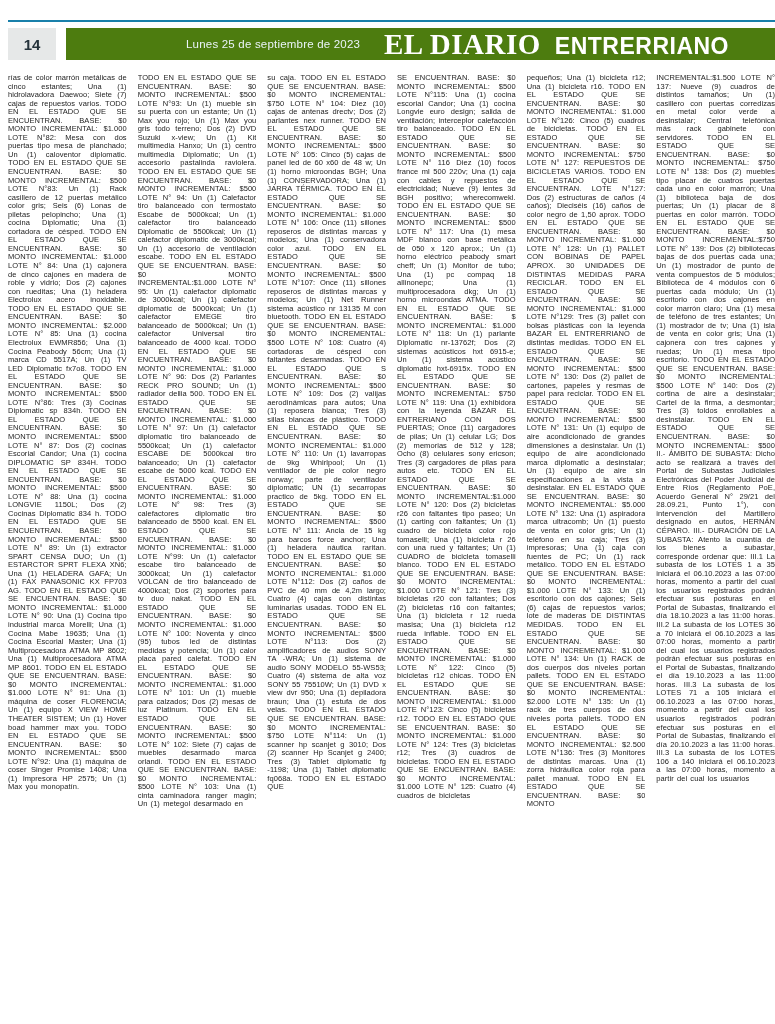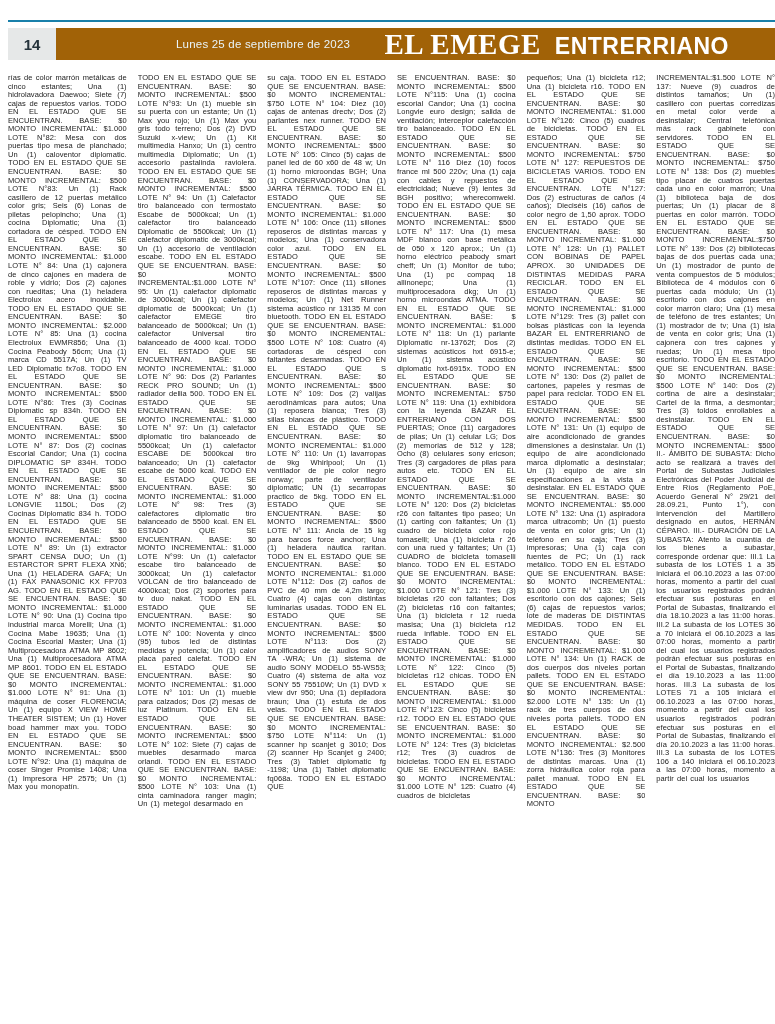--- a/index.html
+++ b/index.html
@@ -9,21 +9,21 @@
     -webkit-font-smoothing:antialiased;
   }
   .page{position:relative;width:775px;height:1024px;background:#fff;padding-left:8px;}
   .top-rule{position:absolute;top:20px;left:8px;right:8px;height:2px;background:#1980aa;}
   .header-row{position:absolute;top:28px;left:8px;right:8px;height:32px;display:flex;align-items:stretch;}
   .page-num{
     width:48px;background:#e6e8e8;color:#26343c;font-weight:bold;font-size:15px;
     display:flex;align-items:center;justify-content:center;
   }
   .header-bar{
-    flex:1;background:#a16207;color:#fff;
+    flex:1;margin-left:10px;background:#4d7c0f;color:#fff;
     display:flex;align-items:center;position:relative;
   }
   .issue-date{
     position:absolute;left:120px;font-size:11.5px;letter-spacing:.2px;color:#eaf4f8;
   }
   .mast-group{position:absolute;right:46px;display:flex;align-items:baseline;gap:14px;}
   .masthead{
     font-family:"Liberation Serif","DejaVu Serif",serif;font-weight:bold;
     font-size:29px;letter-spacing:.5px;line-height:1;
   }
@@ -46,21 +46,21 @@
 
 <div class="page">
 
   <div class="top-rule"></div>
 
   <div class="header-row">
     <div class="page-num">14</div>
     <div class="header-bar">
       <span class="issue-date">Lunes 25 de septiembre de 2023</span>
       <span class="mast-group">
-        <span class="masthead">EL EMEGE</span>
+        <span class="masthead">EL DIARIO</span>
         <span class="section">ENTRERRIANO</span>
       </span>
     </div>
   </div>
 
   <div class="columns">
     <div class="col">rías de color marrón metálicas de cinco estantes; Una (1) hidrolavadora Daewoo; Siete (7) cajas de repuestos varios. TODO EN EL ESTADO QUE SE ENCUENTRAN. BASE: $0 MONTO INCREMENTAL: $1.000 LOTE N°82: Mesa con dos puertas tipo mesa de planchado; Un (1) caloventor diplomatic. TODO EN EL ESTADO QUE SE ENCUENTRAN. BASE: $0 MONTO INCREMENTAL: $500 LOTE N°83: Un (1) Rack casillero de 12 puertas metálico color gris; Seis (6) Lonas de piletas pelopincho; Una (1) cocina Diplomatic; Una (1) cortadora de césped. TODO EN EL ESTADO QUE SE ENCUENTRAN. BASE: $0 MONTO INCREMENTAL: $1.000 LOTE N° 84: Una (1) cajonera de cinco cajones en madera de roble y vidrio; Dos (2) cajones con rueditas; Una (1) heladera Electrolux acero inoxidable. TODO EN EL ESTADO QUE SE ENCUENTRAN. BASE: $0 MONTO INCREMENTAL: $2.000 LOTE N° 85: Una (1) cocina Electrolux EWMR856; Una (1) Cocina Peabody 56cm; Una (1) marca CD 5517A; Un (1) TV LED Diplomatic fx7o8. TODO EN EL ESTADO QUE SE ENCUENTRAN. BASE: $0 MONTO INCREMENTAL: $500 LOTE N°86: Tres (3) Cocinas Diplomatic sp 834h. TODO EN EL ESTADO QUE SE ENCUENTRAN. BASE: $0 MONTO INCREMENTAL: $500 LOTE N° 87: Dos (2) cocinas Escorial Candor; Una (1) cocina DIPLOMATIC SP 834H. TODO EN EL ESTADO QUE SE ENCUENTRAN. BASE: $0 MONTO INCREMENTAL: $500 LOTE N° 88: Una (1) cocina LONGVIE 1150L; Dos (2) Cocinas Diplomatic 834 h. TODO EN EL ESTADO QUE SE ENCUENTRAN. BASE: $0 MONTO INCREMENTAL: $500 LOTE N° 89: Un (1) extractor SPART CENSA DUO; Un (1) ESTARCTOR SPRT FLEXA XN6; Una (1) HELADERA GAFA; Un (1) FAX PANASONIC KX FP703 AG. TODO EN EL ESTADO QUE SE ENCUENTRAN. BASE: $0 MONTO INCREMENTAL: $1.000 LOTE N° 90: Una (1) Cocina tipo industrial marca Morelli; Una (1) Cocina Mabe 19635; Una (1) Cocina Escorial Master; Una (1) Multiprocesadora ATMA MP 8602; Una (1) Multiprocesadora ATMA MP 8601. TODO EN EL ESTADO QUE SE ENCUENTRAN. BASE: $0 MONTO INCREMENTAL: $1.000 LOTE N° 91: Una (1) máquina de coser FLORENCIA; Un (1) equipo X VIEW HOME THEATER SISTEM; Un (1) Hover boad hammer max you. TODO EN EL ESTADO QUE SE ENCUENTRAN. BASE: $0 MONTO INCREMENTAL: $500 LOTE N°92: Una (1) máquina de coser Singer Promise 1408; Una (1) Impresora HP 2575; Un (1) Max you monopatín.</div>
     <div class="col">TODO EN EL ESTADO QUE SE ENCUENTRAN. BASE: $0 MONTO INCREMENTAL: $500 LOTE N°93: Un (1) mueble sin su puerta con un estante; Un (1) Max you rojo; Un (1) Max you gris todo terreno; Dos (2) DVD Suzuki x-view; Un (1) Kit multimedia Hanxo; Un (1) centro multimedia Diplomatic; Un (1) accesorio pastalinda raviolera. TODO EN EL ESTADO QUE SE ENCUENTRAN. BASE: $0 MONTO INCREMENTAL: $500 LOTE N° 94: Un (1) Calefactor tiro balanceado con termostato Escabe de 5000kcal; Un (1) calefactor tiro balanceado Diplomatic de 5500kcal; Un (1) calefactor diplomatic de 3000kcal; Un (1) accesorio de ventilación escabe. TODO EN EL ESTADO QUE SE ENCUENTRAN. BASE: $0 MONTO INCREMENTAL:$1.000 LOTE N° 95: Un (1) calefactor diplomatic de 3000kcal; Un (1) calefactor diplomatic de 5000kcal; Un (1) calefactor EMEGE tiro balanceado de 5000kcal; Un (1) calefactor Universal tiro balanceado de 4000 kcal. TODO EN EL ESTADO QUE SE ENCUENTRAN. BASE: $0 MONTO INCREMENTAL: $1.000 LOTE N° 96: Dos (2) Parlantes RECK PRO SOUND; Un (1) radiador dellia 500. TODO EN EL ESTADO QUE SE ENCUENTRAN. BASE: $0 MONTO INCREMENTAL: $1.000 LOTE N° 97: Un (1) calefactor diplomatic tiro balanceado de 5500kcal; Un (1) calefactor ESCABE DE 5000kcal tiro balanceado; Un (1) calefactor escabe de 5000 kcal. TODO EN EL ESTADO QUE SE ENCUENTRAN. BASE: $0 MONTO INCREMENTAL: $1.000 LOTE N° 98: Tres (3) calefactores diplomatic tiro balanceado de 5500 kcal. EN EL ESTADO QUE SE ENCUENTRAN. BASE: $0 MONTO INCREMENTAL: $1.000 LOTE N°99: Un (1) calefactor escabe tiro balanceado de 3000kcal; Un (1) calefactor VOLCAN de tiro balanceado de 4000kcal; Dos (2) soportes para tv duo nakat. TODO EN EL ESTADO QUE SE ENCUENTRAN. BASE: $0 MONTO INCREMENTAL: $1.000 LOTE N° 100: Noventa y cinco (95) tubos led de distintas medidas y potencia; Un (1) calor placa pared calefat. TODO EN EL ESTADO QUE SE ENCUENTRAN. BASE: $0 MONTO INCREMENTAL: $1.000 LOTE N° 101: Un (1) mueble para calzados; Dos (2) mesas de luz Platinum. TODO EN EL ESTADO QUE SE ENCUENTRAN. BASE: $0 MONTO INCREMENTAL: $500 LOTE N° 102: Siete (7) cajas de muebles desarmado marca orlandi. TODO EN EL ESTADO QUE SE ENCUENTRAN. BASE: $0 MONTO INCREMENTAL: $500 LOTE N° 103: Una (1) cinta caminadora ranger magin; Un (1) metegol desarmado en</div>
     <div class="col">su caja. TODO EN EL ESTADO QUE SE ENCUENTRAN. BASE: $0 MONTO INCREMENTAL: $750 LOTE N° 104: Diez (10) cajas de antenas drectv; Dos (2) parlantes nex runner. TODO EN EL ESTADO QUE SE ENCUENTRAN. BASE: $0 MONTO INCREMENTAL: $500 LOTE N° 105: Cinco (5) cajas de panel led de 60 x60 de 48 w; Un (1) horno microondas BGH; Una (1) CONSERVADORA; Una (1) JARRA TÉRMICA. TODO EN EL ESTADO QUE SE ENCUENTRAN. BASE: $0 MONTO INCREMENTAL: $1.000 LOTE N° 106: Once (11) sillones reposeros de distintas marcas y modelos; Una (1) conservadora color azul. TODO EN EL ESTADO QUE SE ENCUENTRAN. BASE: $0 MONTO INCREMENTAL: $500 LOTE N°107: Once (11) sillones reposeros de distintas marcas y modelos; Un (1) Net Runner sistema acústico nr 13135 M con bluetooth. TODO EN EL ESTADO QUE SE ENCUENTRAN. BASE: $0 MONTO INCREMENTAL: $500 LOTE N° 108: Cuatro (4) cortadoras de césped con faltantes desarmadas. TODO EN EL ESTADO QUE S ENCUENTRAN. BASE: $0 MONTO INCREMENTAL: $500 LOTE N° 109: Dos (2) valijas aerodinámicas para autos; Una (1) reposera blanca; Tres (3) sillas blancas de plástico. TODO EN EL ESTADO QUE SE ENCUENTRAN. BASE: $0 MONTO INCREMENTAL: $1.000 LOTE N° 110: Un (1) lavarropas de 9kg Whirlpool; Un (1) ventilador de pie color negro norway; parte de ventilador diplomatic; UN (1) secarropas practico de 5kg. TODO EN EL ESTADO QUE SE ENCUENTRAN. BASE: $0 MONTO INCREMENTAL: $500 LOTE N° 111: Ancla de 15 kg para barcos force anchor; Una (1) heladera náutica raritan. TODO EN EL ESTADO QUE SE ENCUENTRAN. BASE: $0 MONTO INCREMENTAL: $1.000 LOTE N°112: Dos (2) caños de PVC de 40 mm de 4,2m largo; Cuatro (4) cajas con distintas luminarias usadas. TODO EN EL ESTADO QUE SE ENCUENTRAN. BASE: $0 MONTO INCREMENTAL: $500 LOTE N°113: Dos (2) amplificadores de audios SONY TA -WRA; Un (1) sistema de audio SONY MODELO 55-WS53; Cuatro (4) sistema de alta voz SONY 55 75510W; Un (1) DVD x view dvr 950; Una (1) depiladora braun; Una (1) estufa de dos velas. TODO EN EL ESTADO QUE SE ENCUENTRAN. BASE: $0 MONTO INCREMENTAL: $750 LOTE N°114: Un (1) scanner hp scanjet g 3010; Dos (2) scanner Hp Scanjet g 2400; Tres (3) Tablet diplomatic fg -1198; Una (1) Tablet diplomatic fq068a. TODO EN EL ESTADO QUE</div>
     <div class="col">SE ENCUENTRAN. BASE: $0 MONTO INCREMENTAL: $500 LOTE N°115: Una (1) cocina escorial Candor; Una (1) cocina Longvie euro design; salida de ventilación; interceplor calefacción tiro balanceado. TODO EN EL ESTADO QUE SE ENCUENTRAN. BASE: $0 MONTO INCREMENTAL: $500 LOTE N° 116 Diez (10) focos france ml 500 220v; Una (1) caja con cables y repuestos de electricidad; Nueve (9) lentes 3d BGH positivo; wherecomwekl. TODO EN EL ESTADO QUE SE ENCUENTRAN. BASE: $0 MONTO INCREMENTAL: $500 LOTE N° 117: Una (1) mesa MDF blanco con base metálica de 050 x 120 aprox.; Un (1) horno eléctrico peabody smart cheff; Un (1) Monitor de tubo; Una (1) pc compaq 18 allinonepc; Una (1) multiprocesadora dkg; Un (1) horno microondas ATMA. TODO EN EL ESTADO QUE SE ENCUENTRAN. BASE: $ MONTO INCREMENTAL: $1.000 LOTE N° 118: Un (1) parlante Diplomatic nr-13762f; Dos (2) sistemas acústicos hxt 6915-e; Un (1) sistema acústico diplomatic hxt-6915x. TODO EN EL ESTADO QUE SE ENCUENTRAN. BASE: $0 MONTO INCREMENTAL: $750 LOTE N° 119: Una (1) exhibidora con la leyenda BAZAR EL ENTRERIANO CON DOS PUERTAS; Once (11) cargadores de pilas; Un (1) celular LG; Dos (2) memorias de 512 y 128; Ocho (8) celulares sony ericson; Tres (3) cargadores de pilas para autos etc. TODO EN EL ESTADO QUE SE ENCUENTRAN. BASE: $0 MONTO INCREMENTAL:$1.000 LOTE N° 120: Dos (2) bicicletas r26 con faltantes tipo paseo; Un (1) carting con faltantes; Un (1) cuadro de bicicleta color rojo tomaselli; Una (1) bicicleta r 26 con una rued y faltantes; Un (1) CUADRO de bicicleta tomaselli blanco. TODO EN EL ESTADO QUE SE ENCUENTRAN. BASE: $0 MONTO INCREMENTAL: $1.000 LOTE N° 121: Tres (3) bicicletas r20 con faltantes; Dos (2) bicicletas r16 con faltantes; Una (1) bicicleta r 12 rueda masisa; Una (1) bicicleta r12 rueda inflable. TODO EN EL ESTADO QUE SE ENCUENTRAN. BASE: $0 MONTO INCREMENTAL: $1.000 LOTE N° 122: Cinco (5) bicicletas r12 chicas. TODO EN EL ESTADO QUE SE ENCUENTRAN. BASE: $0 MONTO INCREMENTAL: $1.000 LOTE N°123: Cinco (5) bicicletas r12. TODO EN EL ESTADO QUE SE ENCUENTRAN. BASE: $0 MONTO INCREMENTAL: $1.000 LOTE N° 124: Tres (3) bicicletas r12; Tres (3) cuadros de bicicletas. TODO EN EL ESTADO QUE SE ENCUENTRAN. BASE: $0 MONTO INCREMENTAL: $1.000 LOTE N° 125: Cuatro (4) cuadros de bicicletas</div>

